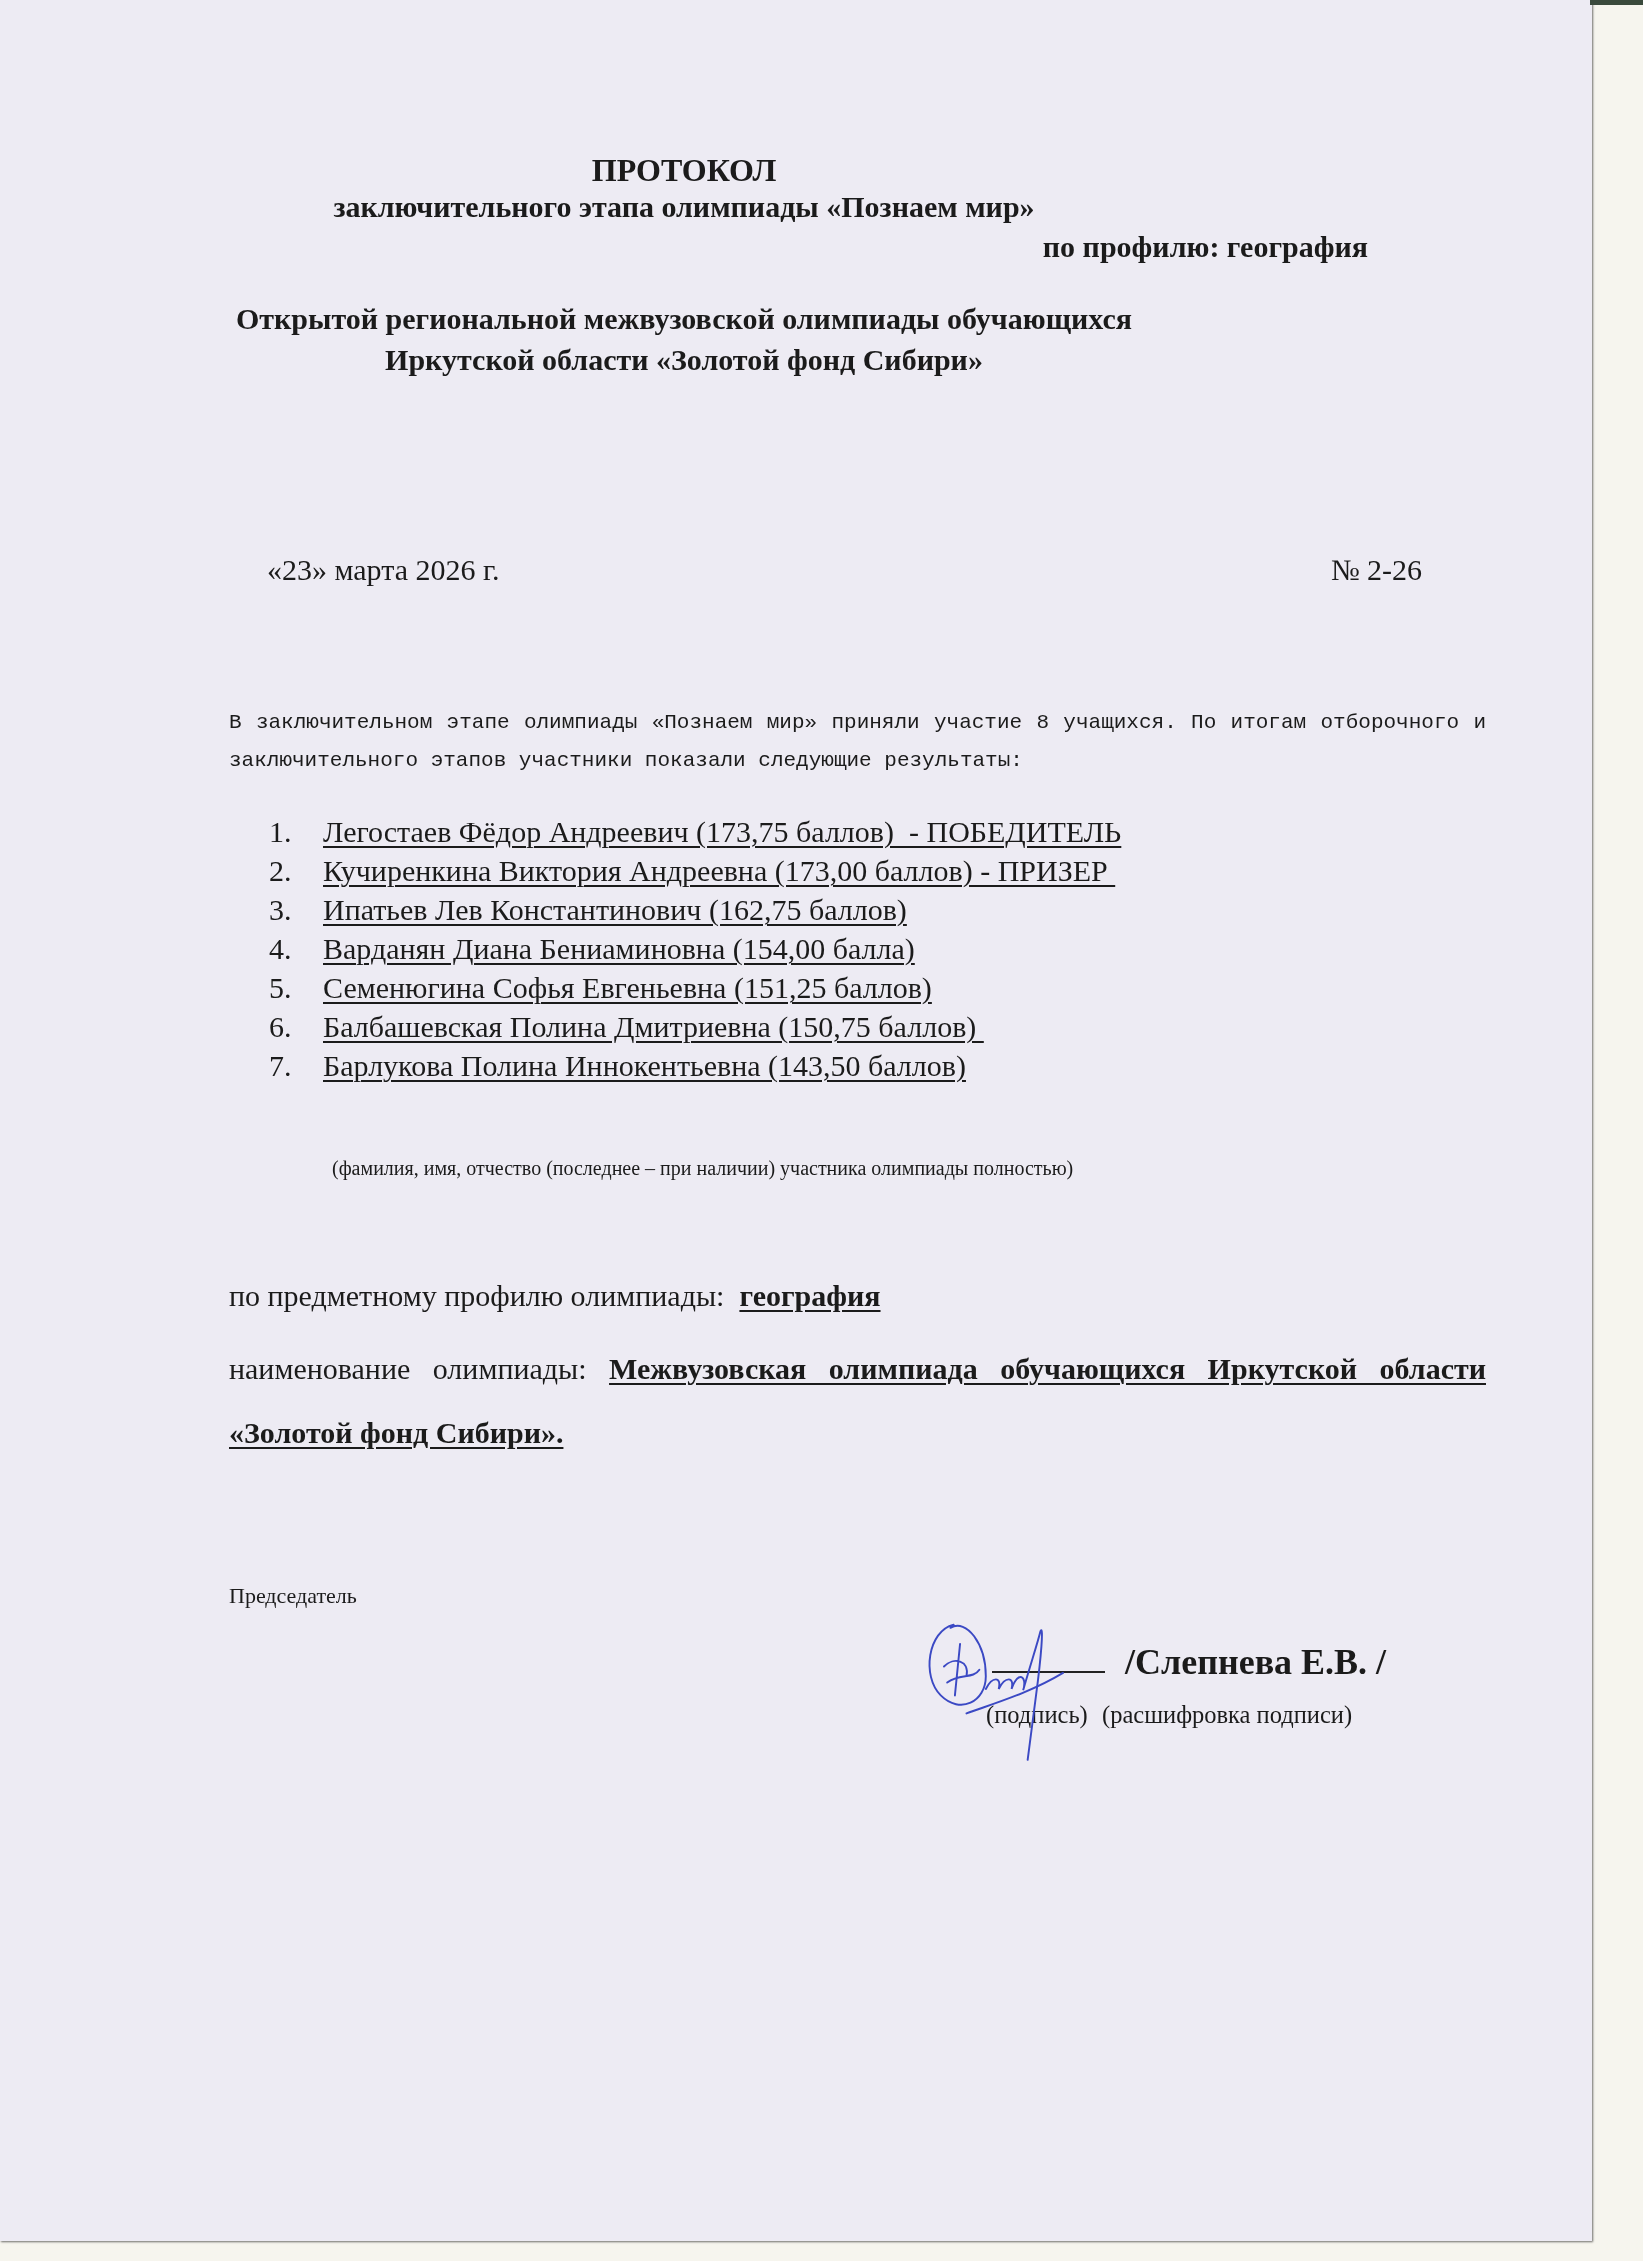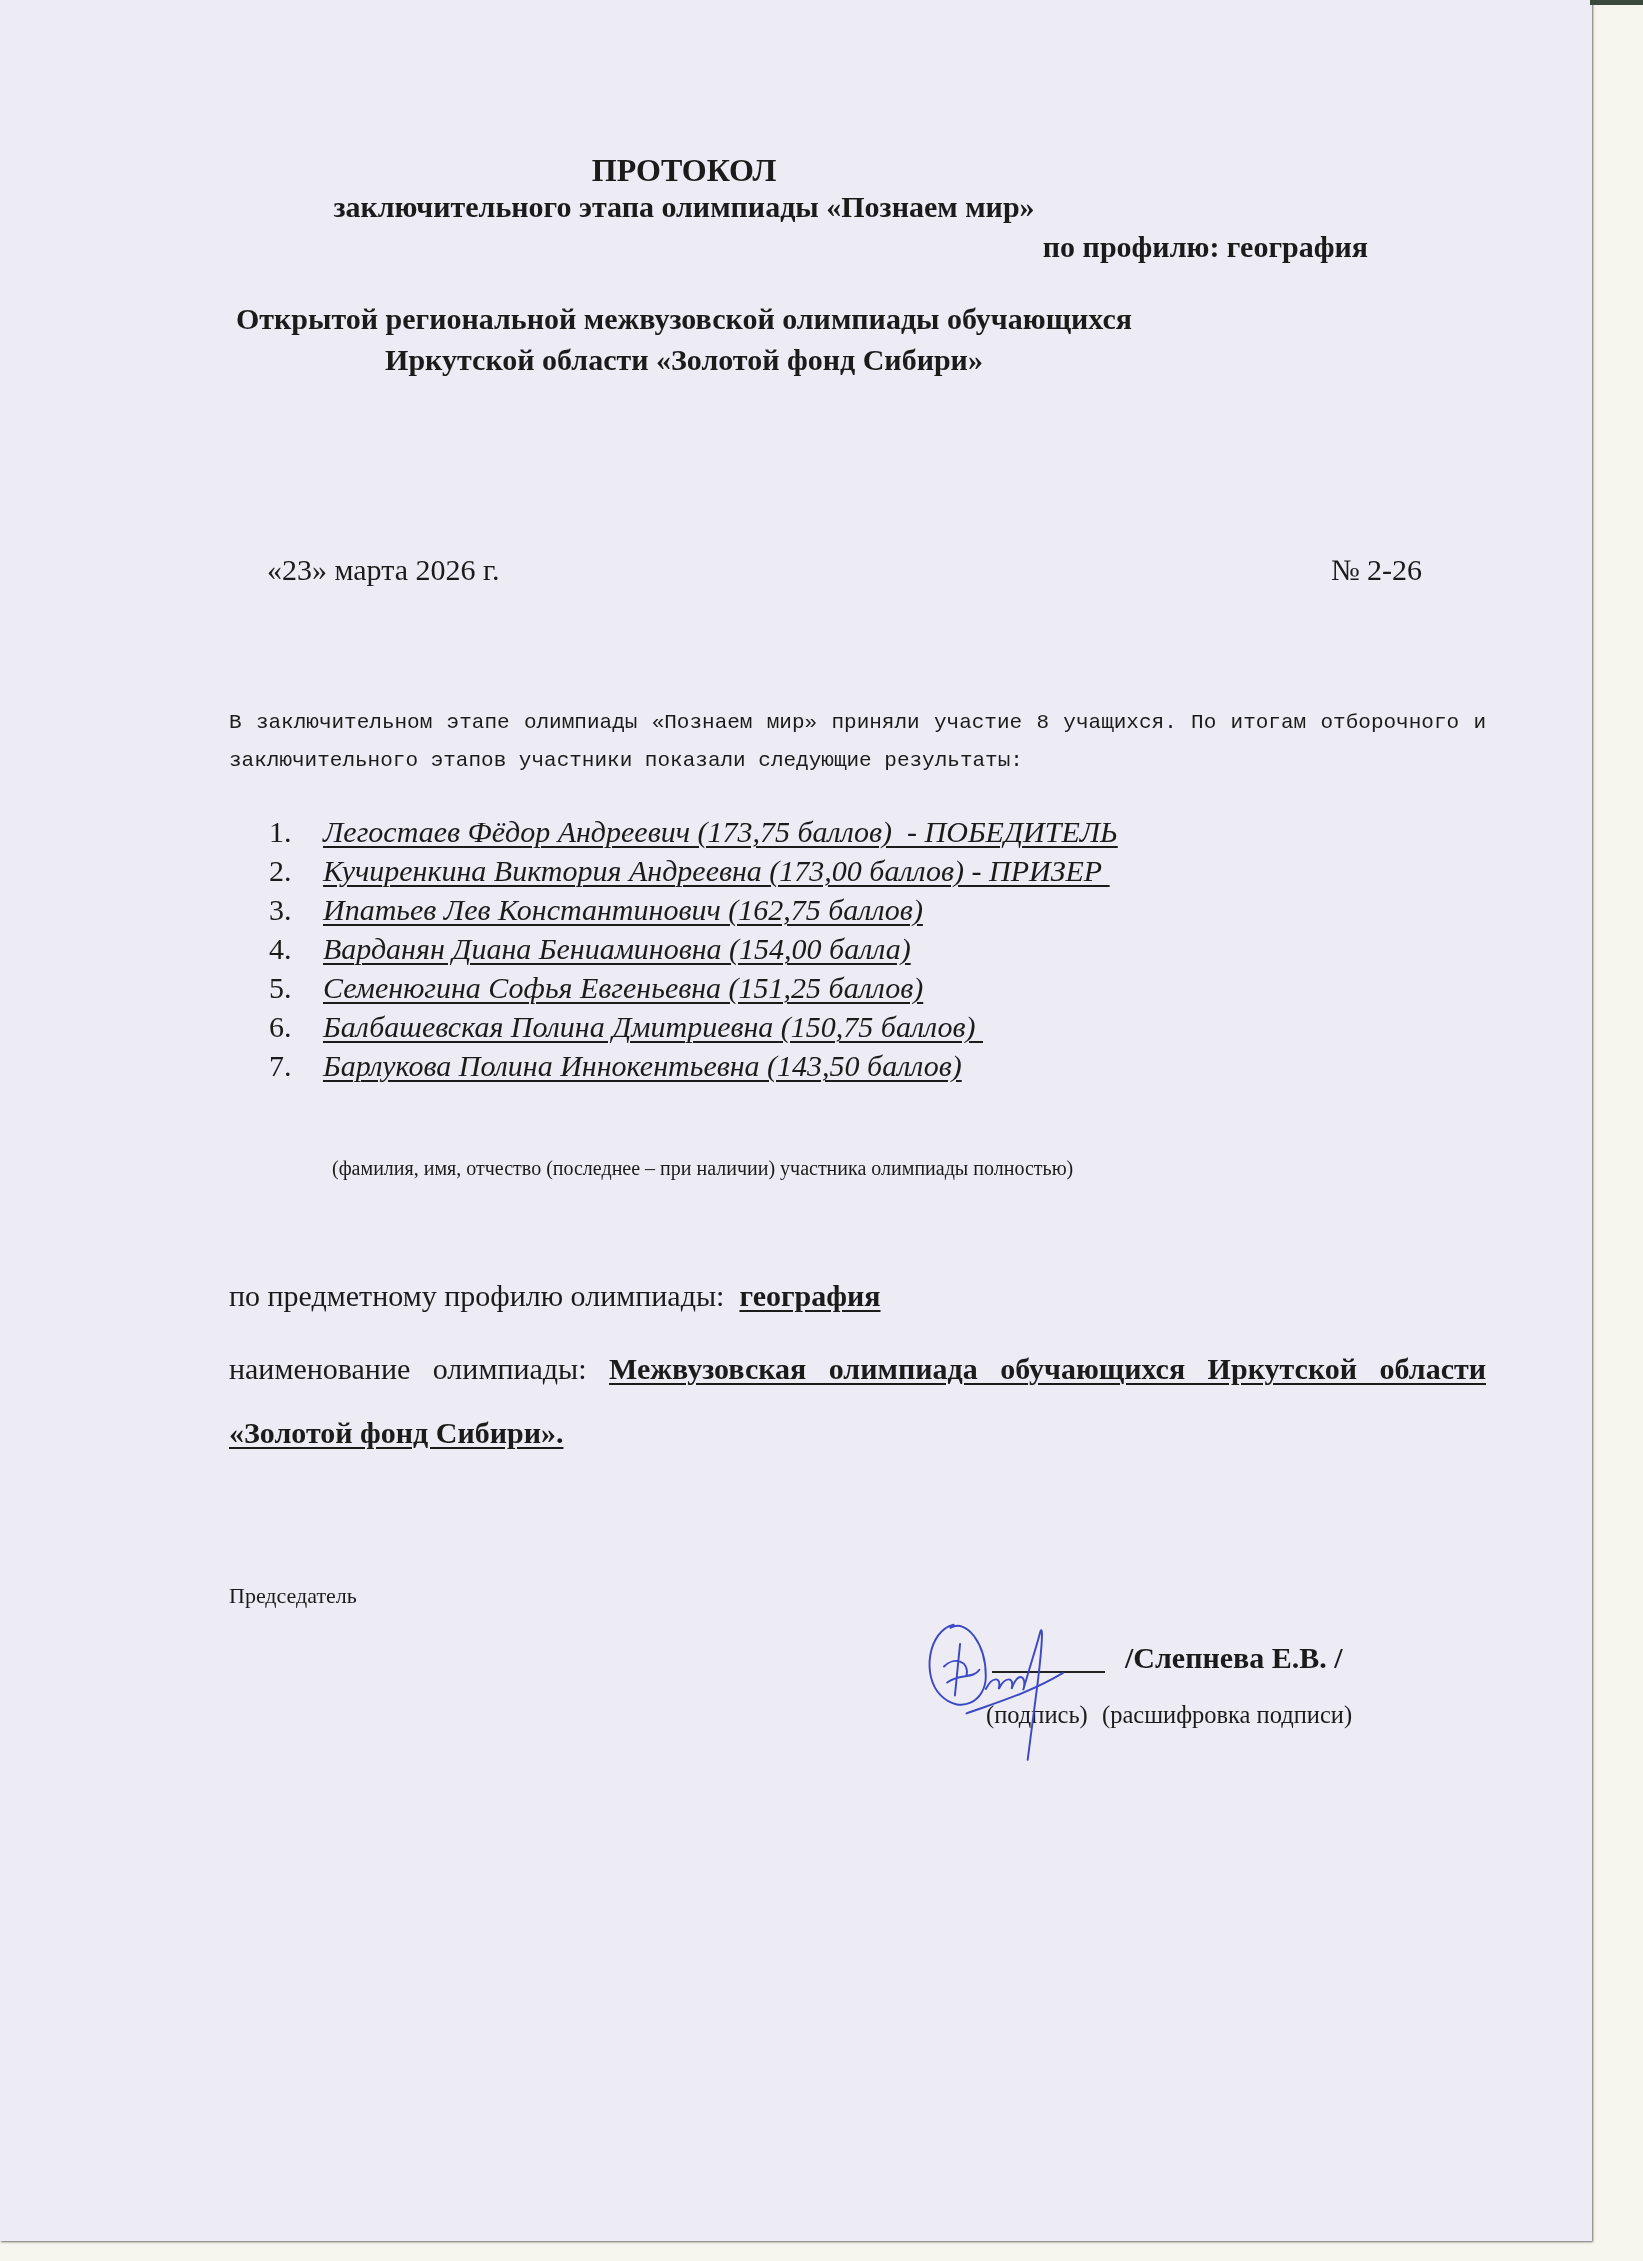--- a/index.html
+++ b/index.html
@@ -28,32 +28,32 @@
   .t5 { top: 343px; font-size: 30px; }
   .date { left: 267px; top: 553px; font-size: 30px; }
   .number { left: 1331px; top: 553px; font-size: 30px; }
   .intro {
     left: 229px; top: 704px; width: 1257px; font-size: 21px; line-height: 38px;
     text-align: justify; text-align-last: left; font-family: Liberation Mono, monospace;
   }
   .list { left: 269px; top: 812px; font-size: 30px; line-height: 39px; margin: 0; padding: 0; list-style: none; }
   .list li { white-space: pre; }
   .list .num { display: inline-block; width: 54px; }
-  .list .u { text-decoration: underline; text-decoration-thickness: 1.9px; text-underline-offset: 3.9px; font-style: italic; }
+  .list .u { text-decoration: underline; text-decoration-thickness: 1.9px; text-underline-offset: 3.9px; }
   .hint { left: 332px; top: 1157px; font-size: 20px; }
   .profile { left: 229px; top: 1279px; font-size: 30px; }
   .profile .v { font-weight: bold; text-decoration: underline; text-decoration-thickness: 1.9px; text-underline-offset: 3.9px; }
   .olymp-name {
     left: 229px; top: 1337px; width: 1257px; font-size: 30px; line-height: 64px;
     text-align: justify; text-align-last: left;
   }
   .olymp-name .v { font-weight: bold; text-decoration: underline; text-decoration-thickness: 1.9px; text-underline-offset: 3.9px; }
   .chair { left: 229px; top: 1583px; font-size: 22px; }
   .sig-line { left: 992px; top: 1671px; width: 113px; height: 1.9px; background: #222; }
-  .sig-name { left: 1125px; top: 1641px; font-size: 30px; font-weight: bold; }
+  .sig-name { left: 1125px; top: 1641px; font-size: 36px; font-weight: bold; }
   .sig-cap-1 { left: 986px; top: 1701px; font-size: 24.5px; }
   .sig-cap-2 { left: 1102px; top: 1701px; font-size: 24.5px; }
   .signature { left: 915px; top: 1605px; width: 206px; height: 168px; }
 </style>
 </head>
 <body>
 
 <div class="sheet"></div>
 <div class="topbar"></div>
 

